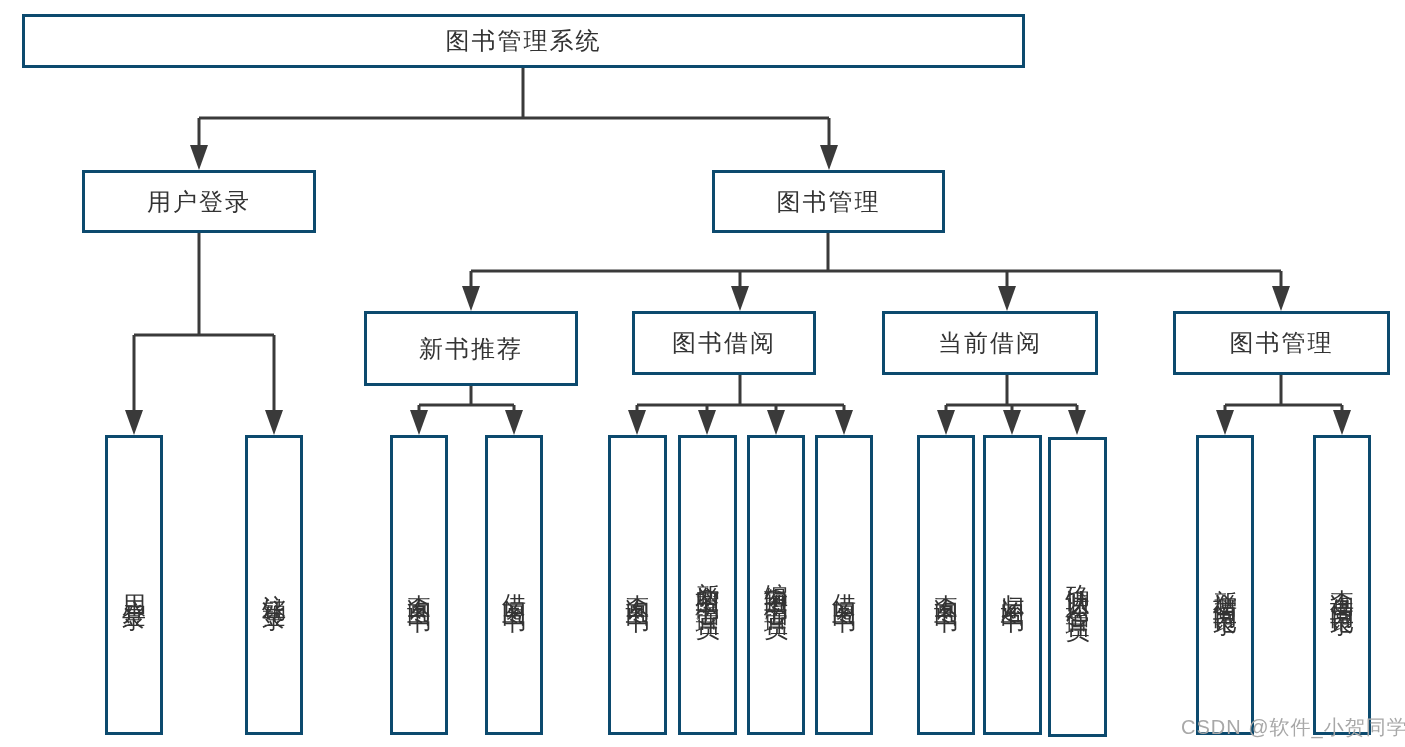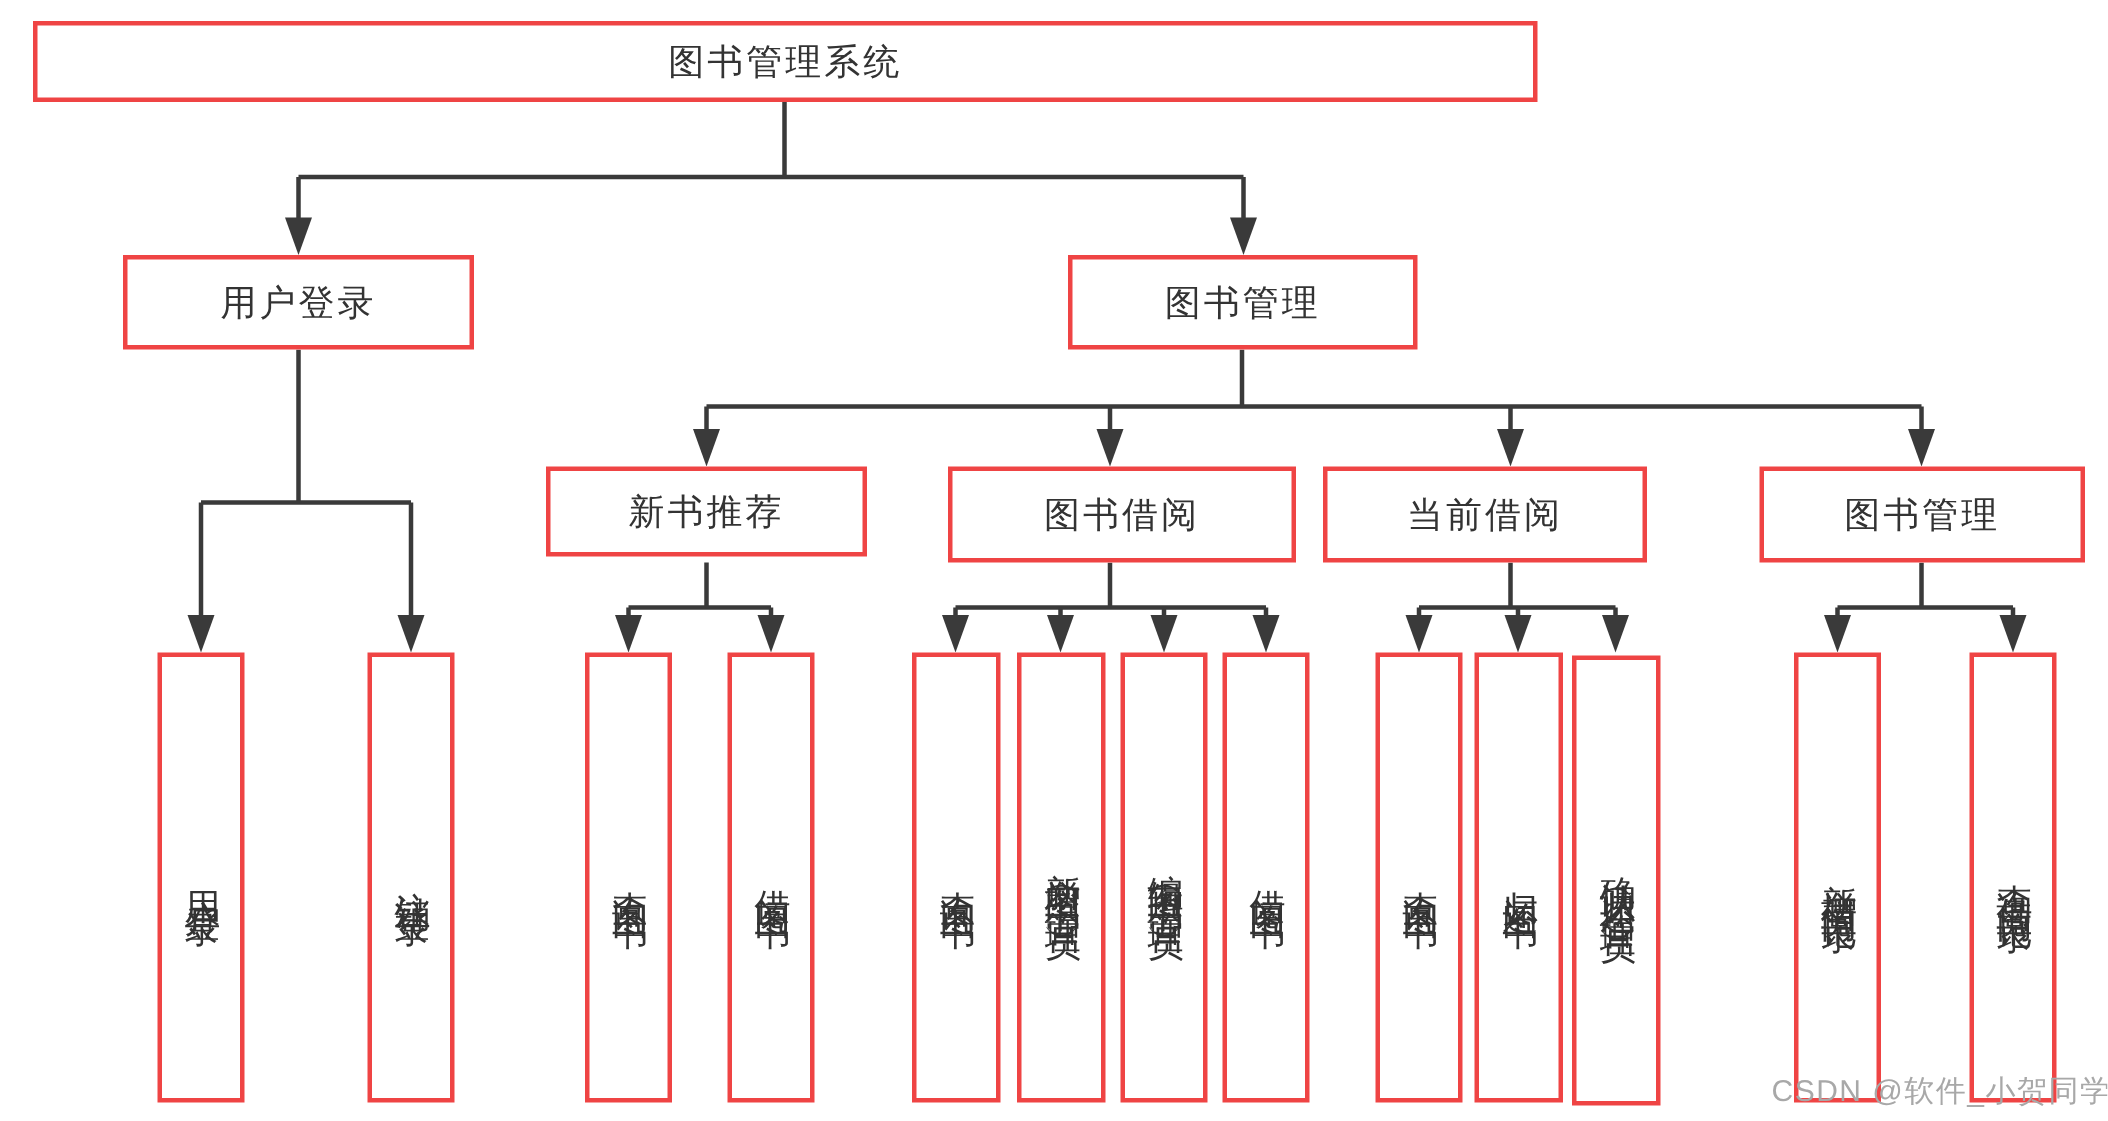--- a/index.html
+++ b/index.html
@@ -13,21 +13,21 @@
   }
   .connectors {
     position: absolute;
     left: 0; top: 0;
     width: 1405px; height: 747px;
     pointer-events: none;
   }
   .node {
     position: absolute;
     box-sizing: border-box;
-    border: 3px solid #ef4444;
+    border: 3px solid #0c4a6e;
     background: #ffffff;
     color: #333333;
     display: flex;
     align-items: center;
     justify-content: center;
     font-size: 24px;
     letter-spacing: 2px;
     white-space: nowrap;
     z-index: 2;
   }
@@ -93,22 +93,22 @@
       <polygon points="1216,410 1234,410 1225,435"></polygon>
       <polygon points="1333,410 1351,410 1342,435"></polygon>
     </g>
   </svg>
 
   <div class="node" style="left:22px; top:14px; width:1003px; height:54px;">图书管理系统</div>
 
   <div class="node" style="left:82px; top:170px; width:234px; height:63px;">用户登录</div>
   <div class="node" style="left:712px; top:170px; width:233px; height:63px;">图书管理</div>
 
-  <div class="node" style="left:364px; top:311px; width:214px; height:60px;">新书推荐</div>
-  <div class="node" style="left:632px; top:311px; width:232px; height:64px;">图书借阅</div>
+  <div class="node" style="left:364px; top:311px; width:214px; height:75px;">新书推荐</div>
+  <div class="node" style="left:632px; top:311px; width:184px; height:64px;">图书借阅</div>
   <div class="node" style="left:882px; top:311px; width:216px; height:64px;">当前借阅</div>
   <div class="node" style="left:1173px; top:311px; width:217px; height:64px;">图书管理</div>
 
   <div class="node vnode" style="left:105px; top:435px; width:58px; height:300px;">用户登录</div>
   <div class="node vnode" style="left:245px; top:435px; width:58px; height:300px;">注销登录</div>
 
   <div class="node vnode" style="left:390px; top:435px; width:58px; height:300px;">查询图书</div>
   <div class="node vnode" style="left:485px; top:435px; width:58px; height:300px;">借阅图书</div>
 
   <div class="node vnode" style="left:608px; top:435px; width:59px; height:300px;">查询图书</div>

